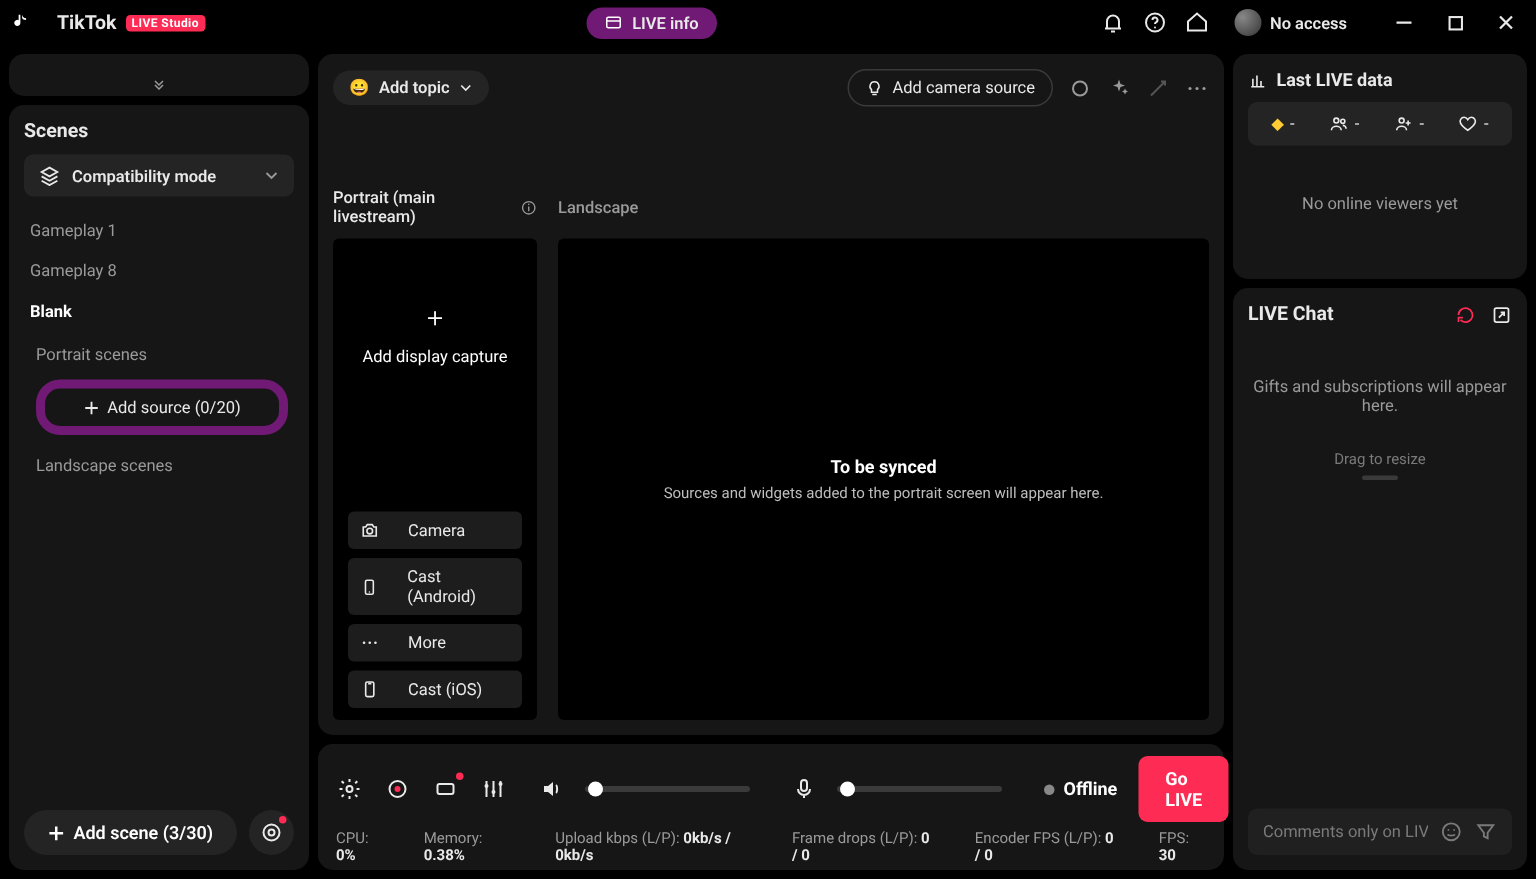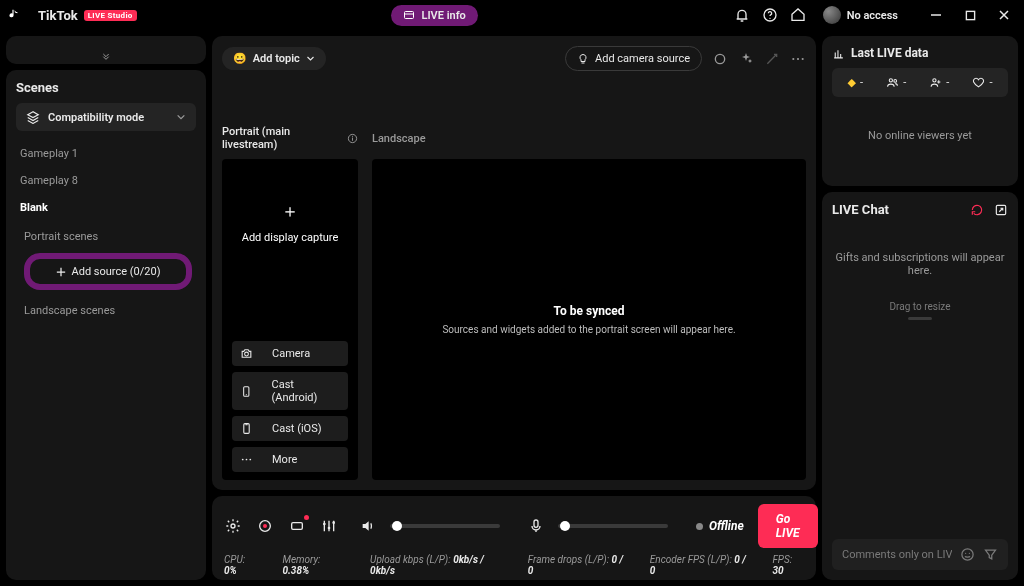--- a/index.html
+++ b/index.html
@@ -146,21 +146,21 @@
   .landscape-box{
     flex:1;background:#000;border-radius:4px;
     display:flex;flex-direction:column;align-items:center;justify-content:center;color:#fff;text-align:center;padding:0 20px;
   }
   .ls-title{font-weight:700;font-size:12px;margin-bottom:6px;}
   .ls-sub{font-size:10px;color:#bdbdbd;}
 
   
   .transport{
     background:var(--bg-2);border-radius:var(--panel-radius);
-    padding:8px 12px 4px 12px;display:flex;flex-direction:column;gap:6px;font-style:italic;
+    padding:8px 12px 4px 12px;display:flex;flex-direction:column;gap:6px;
   }
   .tp-row1{display:flex;align-items:center;gap:14px;}
   .tp-icons{display:flex;gap:14px;align-items:center;}
   .tp-icon{color:var(--text);width:18px;height:18px;display:inline-flex;align-items:center;justify-content:center;position:relative;}
   .tp-icon .dot{position:absolute;top:-2px;right:-3px;width:5px;height:5px;border-radius:50%;background:var(--pink);}
   .slider{
     height:4px;background:#3a3a3a;border-radius:2px;position:relative;
   }
   .slider.s1{flex:0 0 110px;}
   .slider.s2{flex:0 0 110px;}
@@ -303,20 +303,35 @@
 
       <div class="sub-label">Portrait scenes</div>
       <div class="add-source-btn">
         <svg width="10" height="10" viewBox="0 0 12 12">
             <path d="M6 1v10M1 6h10" stroke="#e9e9e9" stroke-width="1.5"></path>
           </svg>
         <span>Add source (0/20)</span>
       </div>
       <div class="sub-label" style="margin-top:10px;">Landscape scenes</div>
 
+      <div class="scenes-footer">
+        <div class="add-scene-btn">
+          <svg width="11" height="11" viewBox="0 0 12 12">
+              <path d="M6 1v10M1 6h10" stroke="#fff" stroke-width="1.8"></path>
+            </svg>
+          <span>Add scene (3/30)</span>
+        </div>
+        <div class="circle-btn">
+          <svg width="16" height="16" viewBox="0 0 24 24">
+              <circle cx="12" cy="12" r="8" fill="none" stroke="#e9e9e9" stroke-width="2"></circle>
+              <circle cx="12" cy="12" r="3" fill="none" stroke="#e9e9e9" stroke-width="2"></circle>
+            </svg>
+          <span class="tiny-dot"></span>
+        </div>
+      </div>
     </div>
   </div>
 
   <div class="col-center">
 
     <div class="center-top">
       <div class="ctop-bar">
         <div class="add-topic">
           <span>😀</span>
           <span>Add topic</span>
@@ -386,32 +401,32 @@
             </div>
             <div class="opt-btn">
               <svg width="13" height="13" viewBox="0 0 24 24">
                   <rect x="7" y="3" width="10" height="18" rx="2" fill="none" stroke="#e9e9e9" stroke-width="2"></rect>
                   <circle cx="12" cy="18" r="1" fill="#e9e9e9"></circle>
                 </svg>
               <span>Cast (Android)</span>
             </div>
             <div class="opt-btn">
               <svg width="13" height="13" viewBox="0 0 24 24">
-                  <rect x="7" y="3" width="10" height="18" rx="2" fill="none" stroke="#e9e9e9" stroke-width="2"></rect>
-                  <line x1="10" y1="5" x2="14" y2="5" stroke="#e9e9e9" stroke-width="2"></line>
-                </svg>
-              <span>Cast (iOS)</span>
-            </div>
-            <div class="opt-btn">
-              <svg width="13" height="13" viewBox="0 0 24 24">
                   <circle cx="5" cy="12" r="1.6" fill="#e9e9e9"></circle>
                   <circle cx="12" cy="12" r="1.6" fill="#e9e9e9"></circle>
                   <circle cx="19" cy="12" r="1.6" fill="#e9e9e9"></circle>
                 </svg>
               <span>More</span>
+            </div>
+            <div class="opt-btn">
+              <svg width="13" height="13" viewBox="0 0 24 24">
+                  <rect x="7" y="3" width="10" height="18" rx="2" fill="none" stroke="#e9e9e9" stroke-width="2"></rect>
+                  <line x1="10" y1="5" x2="14" y2="5" stroke="#e9e9e9" stroke-width="2"></line>
+                </svg>
+              <span>Cast (iOS)</span>
             </div>
           </div>
         </div>
 
         <div class="landscape-box">
           <div class="ls-title">To be synced</div>
           <div class="ls-sub">Sources and widgets added to the portrait screen will appear here.</div>
         </div>
       </div>
     </div>

